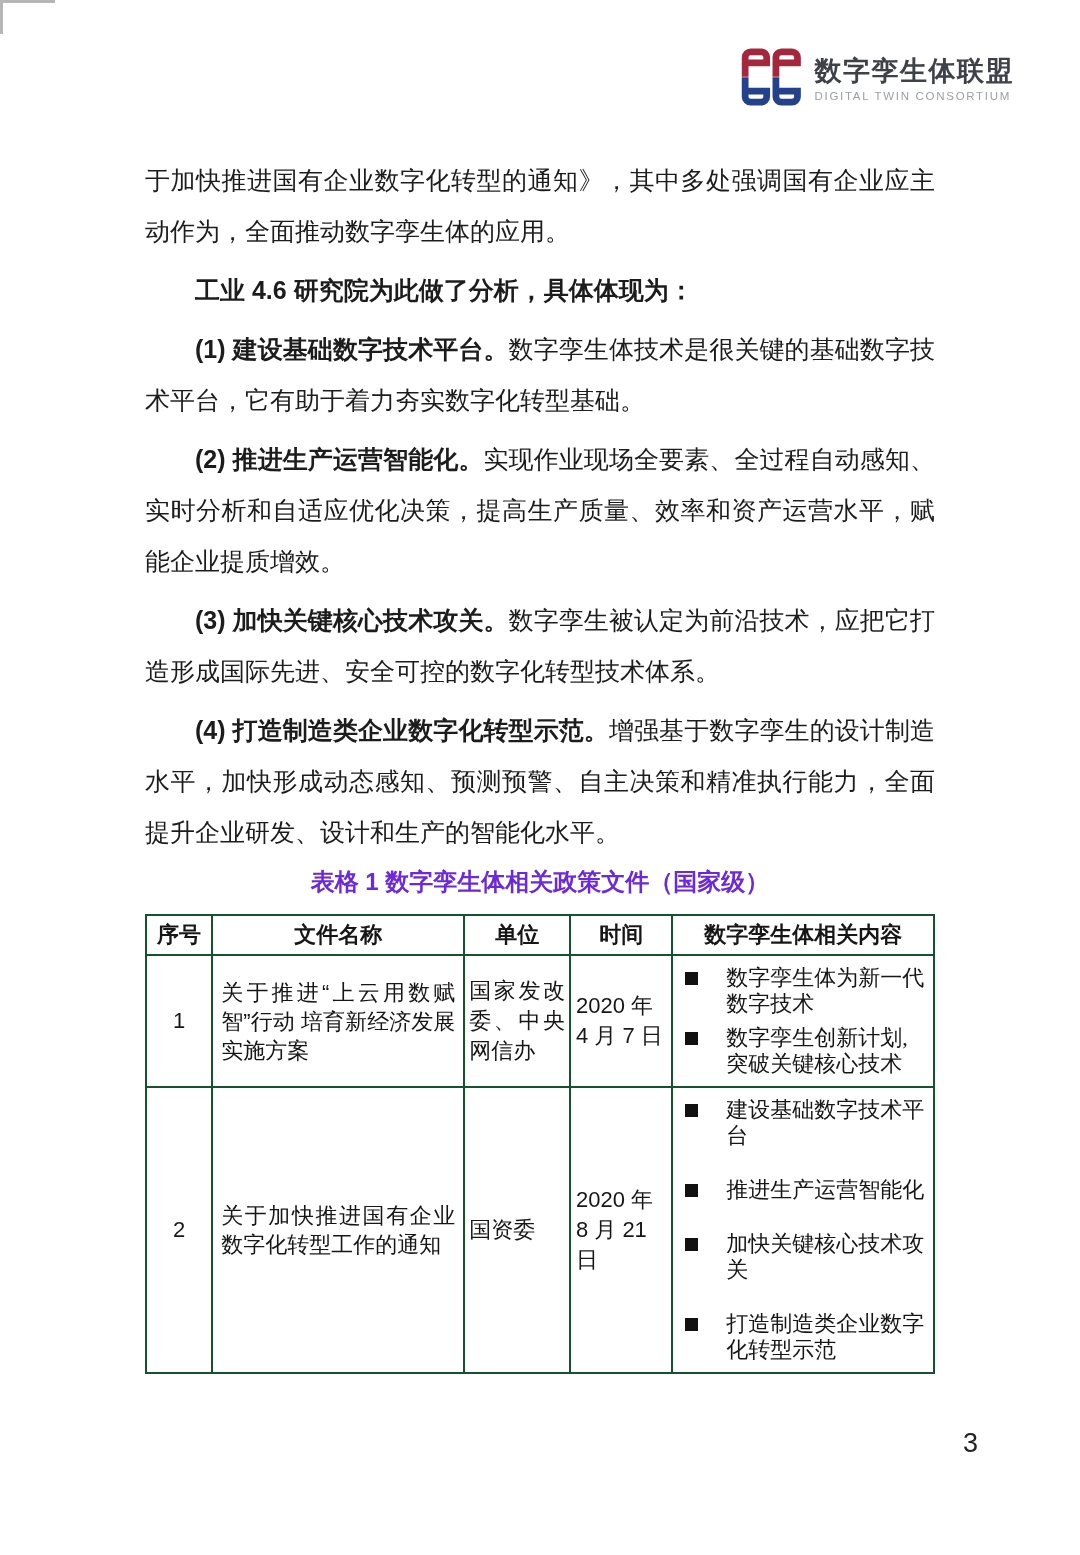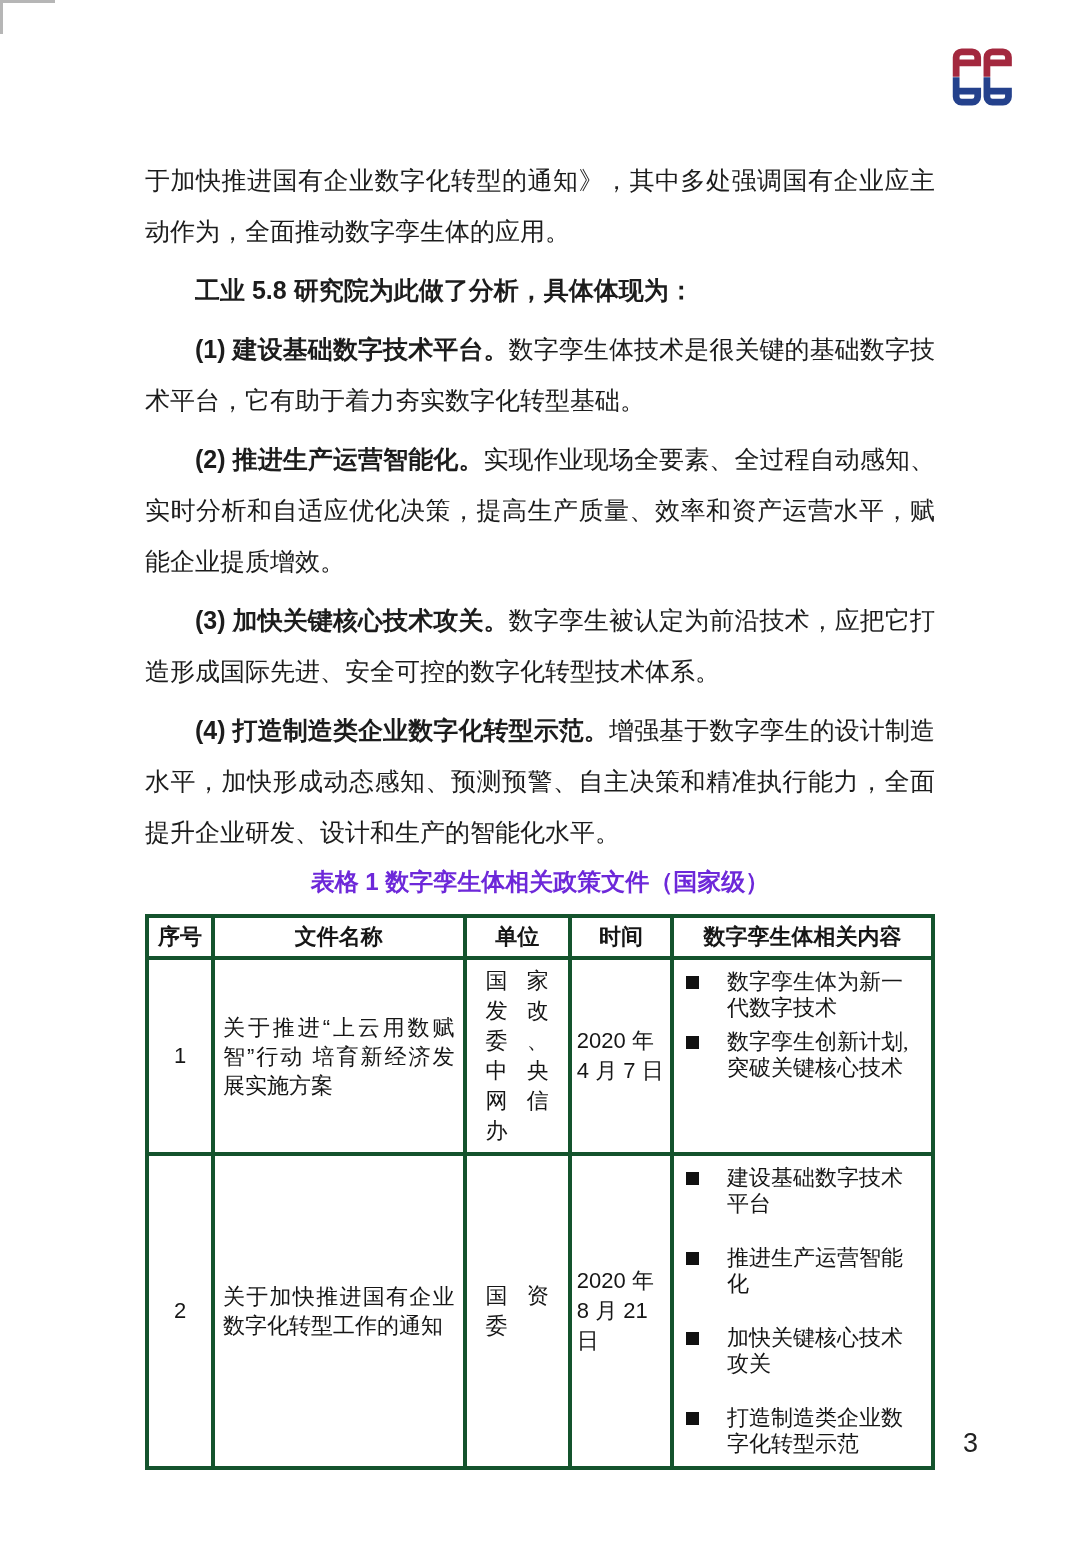--- a/index.html
+++ b/index.html
@@ -77,32 +77,32 @@
   
   table.policy {
     width: 100%;
     border-collapse: collapse;
     table-layout: fixed;
     font-family: "Liberation Sans", sans-serif;
     font-size: 22px;
     color: #161616;
   }
   table.policy th, table.policy td {
-    border: 4px solid #14532d;
+    border: 2px solid #14532d;
     box-sizing: border-box;
   }
   table.policy th {
     font-weight: 700;
     text-align: center;
     padding: 5px 4px;
     line-height: 28px;
   }
   td.cell-no     { text-align: center; vertical-align: middle; }
   td.cell-name   { text-align: justify; vertical-align: middle; line-height: 29px; padding: 6px 8px; margin-top: 43px; }
-  td.cell-unit   { text-align: justify; vertical-align: middle; line-height: 30px; padding: 6px 19px; }
+  td.cell-unit   { text-align: justify; vertical-align: middle; line-height: 30px; padding: 6px 4px; }
   td.cell-time   { text-align: left; vertical-align: middle; line-height: 30px; padding: 6px 5px; }
   td.cell-items  { vertical-align: top; padding: 9px 8px 9px 10px; }
   .bullet-item { display: flex; align-items: flex-start; line-height: 26px; }
   .items-r1 .bullet-item { margin-bottom: 8px; }
   .items-r2 .bullet-item { margin-bottom: 28px; justify-content: flex-end; }
   .bullet-item:last-child { margin-bottom: 0 !important; font-family: Liberation Serif, serif; }
   .sq {
     flex: 0 0 13px;
     width: 13px; height: 13px;
     background: #111;
@@ -134,27 +134,31 @@
           <path d="M5,22 V9 a4.5,4.5 0 0 1 4.5,-4.5 h8.5 a4.5,4.5 0 0 1 4.5,4.5 v4.5 h-12"></path>
           <path d="M30,22 V9 a4.5,4.5 0 0 1 4.5,-4.5 h8.5 a4.5,4.5 0 0 1 4.5,4.5 v4.5 h-12"></path>
         </g>
 
         <g stroke="#24418C" stroke-width="5.5" fill="none" stroke-linecap="square">
           <path d="M5,28 v13 a4.5,4.5 0 0 0 4.5,4.5 h8.5 a4.5,4.5 0 0 0 4.5,-4.5 v-4.5 h-12"></path>
           <path d="M30,28 v13 a4.5,4.5 0 0 0 4.5,4.5 h8.5 a4.5,4.5 0 0 0 4.5,-4.5 v-4.5 h-12"></path>
         </g>
       </svg>
     </span>
+    <span class="logo-text">
+      <span class="logo-title">数字孪生体联盟</span>
+      <span class="logo-subtitle">DIGITAL TWIN CONSORTIUM</span>
+    </span>
   </div>
 
   <div class="content">
 
     <p class="body"><span>于加快推进国有企业数字化转型的通知》，其中多处强调国有企业应主动作为，全面推动数字孪生体的应用。</span></p>
 
-    <p class="body ind"><span class="lead">工业 5.8 研究院为此做了分析，具体体现为：</span></p>
+    <p class="body ind"><span class="lead">工业 4.6 研究院为此做了分析，具体体现为：</span></p>
 
     <p class="body ind"><span class="lead">(1) 建设基础数字技术平台。</span><span>数字孪生体技术是很关键的基础数字技术平台，它有助于着力夯实数字化转型基础。</span></p>
 
     <p class="body ind"><span class="lead">(2) 推进生产运营智能化。</span><span>实现作业现场全要素、全过程自动感知、实时分析和自适应优化决策，提高生产质量、效率和资产运营水平，赋能企业提质增效。</span></p>
 
     <p class="body ind"><span class="lead">(3) 加快关键核心技术攻关。</span><span>数字孪生被认定为前沿技术，应把它打造形成国际先进、安全可控的数字化转型技术体系。</span></p>
 
     <p class="body ind"><span class="lead">(4) 打造制造类企业数字化转型示范。</span><span>增强基于数字孪生的设计制造水平，加快形成动态感知、预测预警、自主决策和精准执行能力，全面提升企业研发、设计和生产的智能化水平。</span></p>
 
     <div class="caption">表格 1 数字孪生体相关政策文件（国家级）</div>

